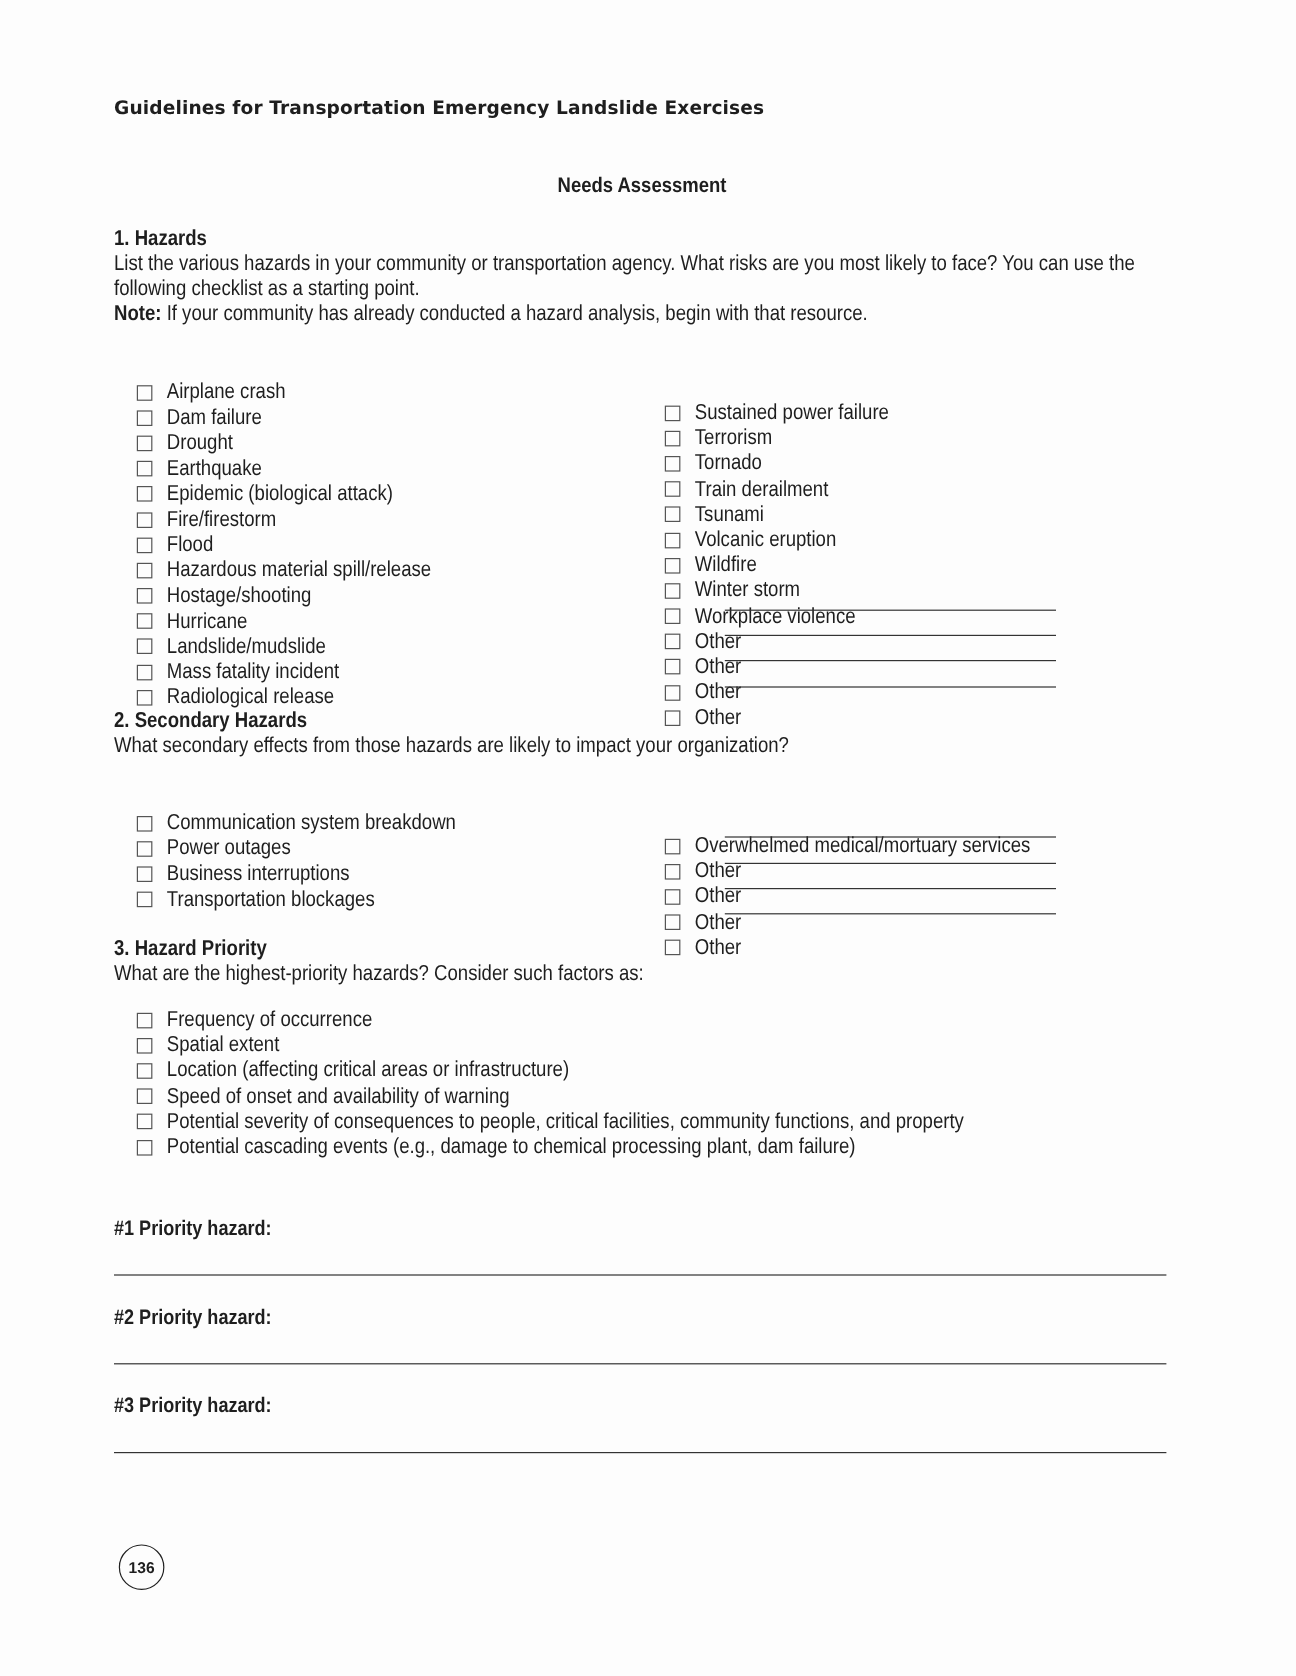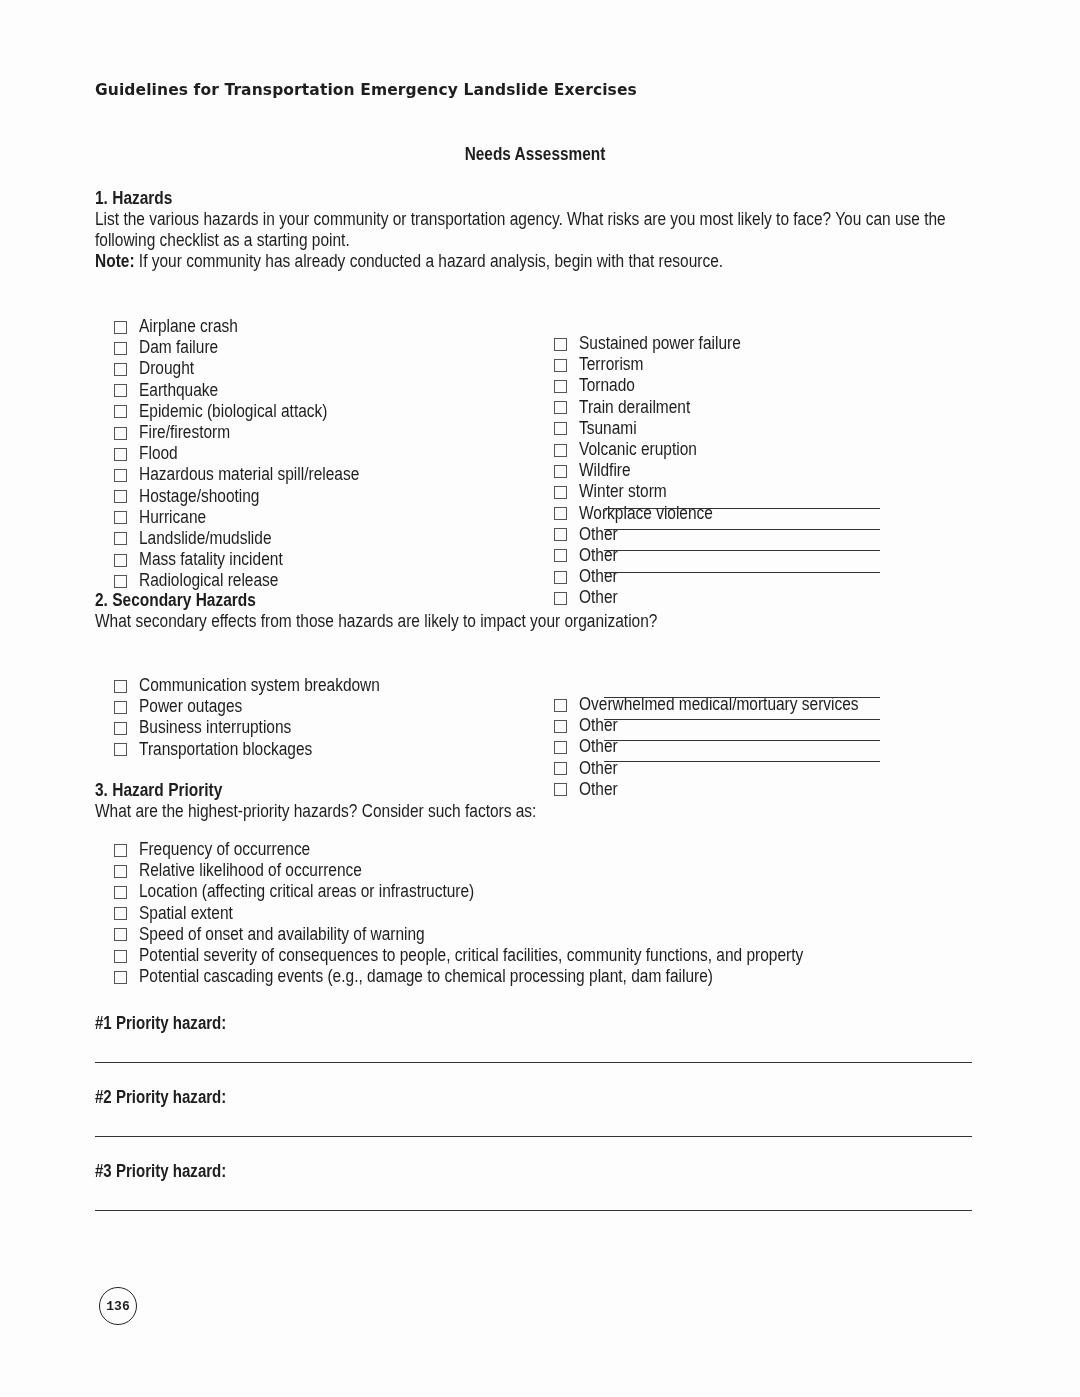--- a/index.html
+++ b/index.html
@@ -9,21 +9,21 @@
   .narrow { transform: scaleX(0.86); transform-origin: 0 0; white-space: nowrap; }
   .sec-h { position: absolute; left: 95px; font-weight: bold; font-size: 18px; }
   .para { position: absolute; left: 95px; font-size: 18px; line-height: 21px; }
   .list { position: absolute; list-style: none; margin: 17px; padding: 0; }
   .list li { height: 21.2px; display: flex; align-items: center; font-size: 18px; white-space: nowrap; }
   .cb { width: 11px; height: 11px; border: 1px solid #555; flex: 0 0 auto; margin-right: 12px; margin-top: 1px; }
   .lbl { display: inline-block; transform: scaleX(0.86); transform-origin: 0 50%; }
   .other-line { position: absolute; left: 604px; width: 276px; border-bottom: 1.2px solid #333; }
   .prio-label { position: absolute; left: 95px; font-weight: bold; font-size: 17.5px; }
   .prio-line { position: absolute; left: 95px; width: 877px; border-bottom: 1.3px solid #333; }
-  .page-num { position: absolute; left: 99px; top: 1287px; width: 36px; height: 36px; border: 1.5px solid #222; border-radius: 50%; display: flex; align-items: center; justify-content: center; font-family: Liberation Mono, monospace; font-weight: bold; font-size: 13px; }
+  .page-num { position: absolute; left: 99px; top: 1287px; width: 36px; height: 36px; border: 1.5px solid #222; border-radius: 50%; display: flex; align-items: center; justify-content: center; font-family: Liberation Sans, sans-serif; font-weight: bold; font-size: 13px; }
 </style>
 </head>
 <body>
 
 <div class="page-header">Guidelines for Transportation Emergency Landslide Exercises</div>
 <div class="doc-title">Needs Assessment</div>
 
 <div class="sec-h narrow" style="top:188px">1.  Hazards</div>
 <div class="para narrow" style="top:209px">
   <div>List the various hazards in your community or transportation agency. What risks are you most likely to face? You can use the</div>
@@ -186,29 +186,25 @@
 
 <div class="sec-h narrow" style="top:780px">3.  Hazard Priority</div>
 <div class="para narrow" style="top:801px">What are the highest-priority hazards? Consider such factors as:</div>
 <ul class="list" id="s3-list" style="left:97px; top:822px">
     <li>
       <span class="cb"></span>
       <span class="lbl">Frequency of occurrence</span>
     </li>
     <li>
       <span class="cb"></span>
-      <span class="lbl">Relative likelihood of occurrence</span>
+      <span class="lbl">Spatial extent</span>
     </li>
     <li>
       <span class="cb"></span>
       <span class="lbl">Location (affecting critical areas or infrastructure)</span>
-    </li>
-    <li>
-      <span class="cb"></span>
-      <span class="lbl">Spatial extent</span>
     </li>
     <li>
       <span class="cb"></span>
       <span class="lbl">Speed of onset and availability of warning</span>
     </li>
     <li>
       <span class="cb"></span>
       <span class="lbl">Potential severity of consequences to people, critical facilities, community functions, and property</span>
     </li>
     <li>

